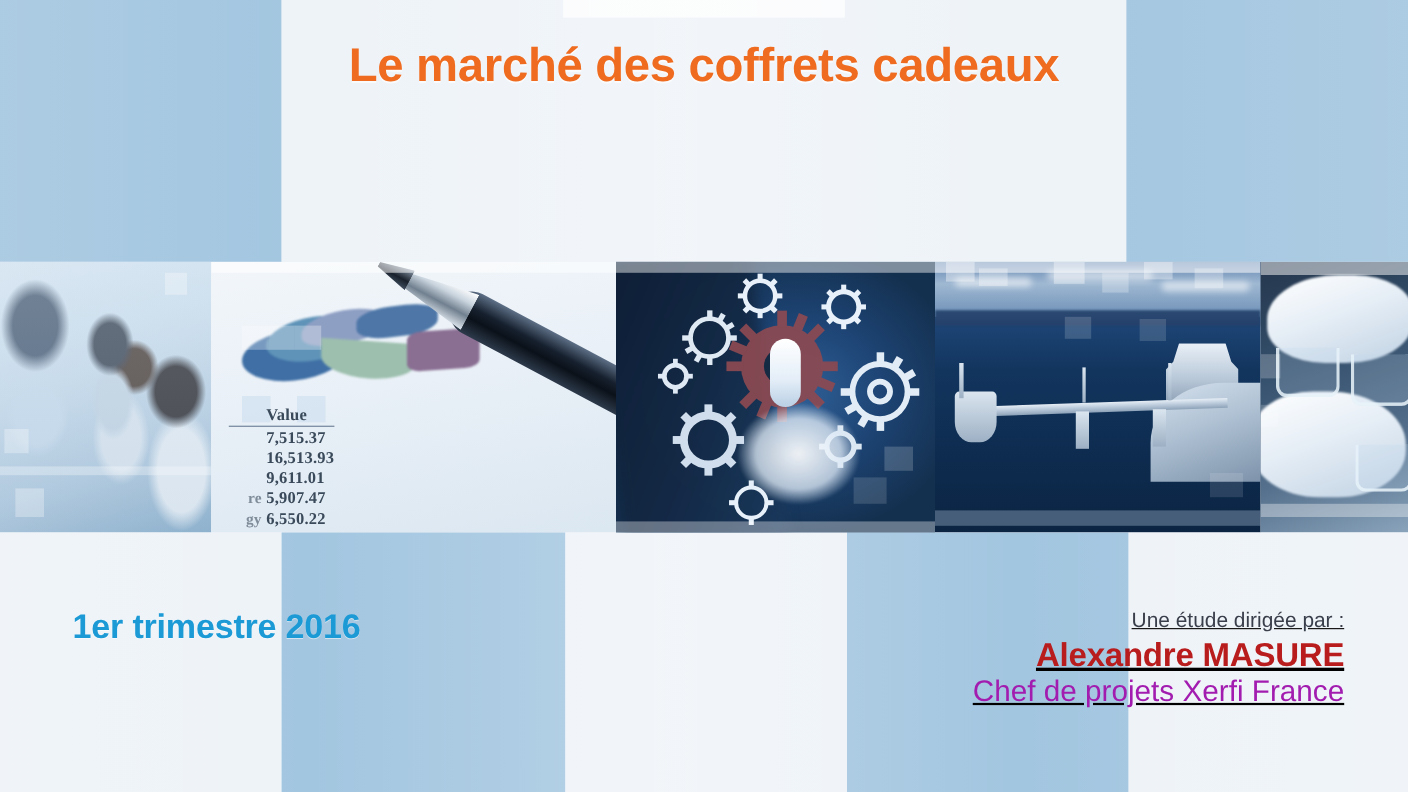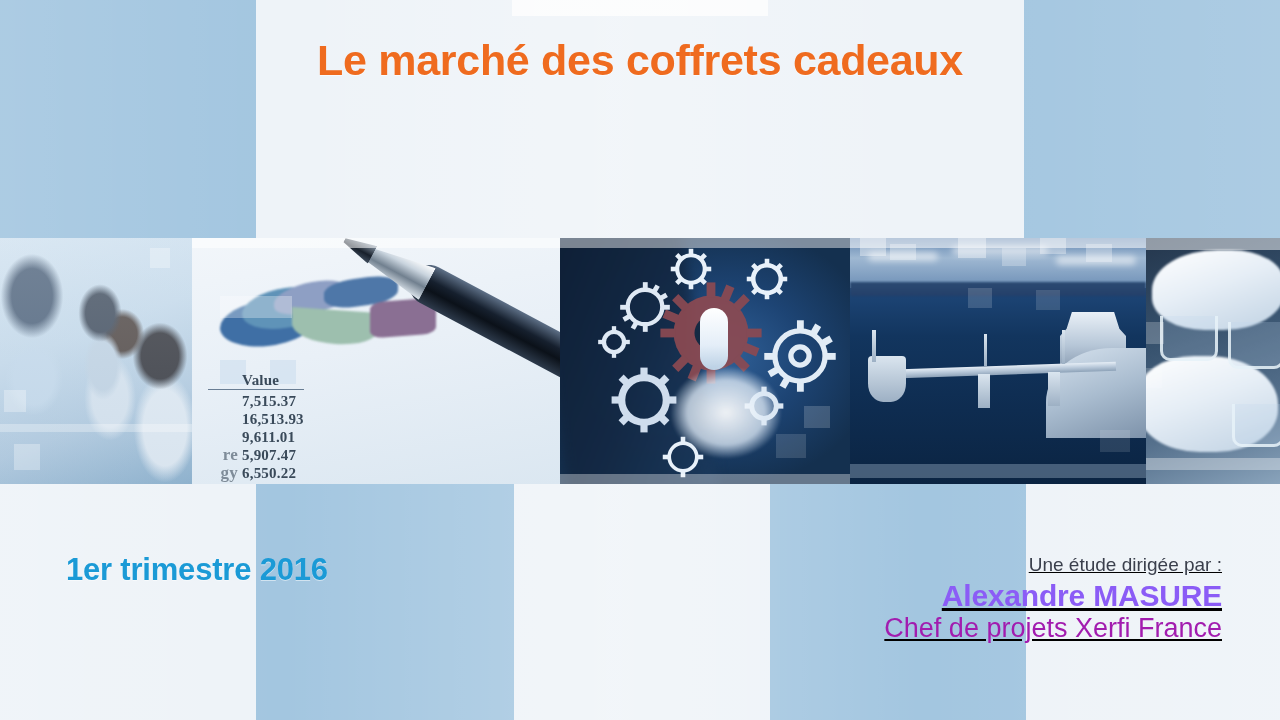--- a/index.html
+++ b/index.html
@@ -122,21 +122,21 @@
     filter: blur(0.35px);
   }
   .report-rows .hdr { font-size: 15px; }
   .report-rows .rowline {
     white-space: nowrap;
   }
   .report-rows .lbl {
     display: inline-block;
     width: 30px;
     color: #7f8c99;
-    font-size: 17px;
+    font-size: 14px;
     text-align: right;
     margin-right: 4px;
   }
   .rule-line {
     position: absolute;
     left: 0; right: 0;
     height: 1px;
     background: #49607a;
     opacity: .8;
   }
@@ -290,21 +290,21 @@
     text-decoration: underline;
   }
   .credits .line1 {
     font-size: 19px;
     color: #3a3f4c;
     line-height: 26px;
   }
   .credits .line2 {
     font-size: 30px;
     font-weight: bold;
-    color: #8b5cf6;
+    color: #b91c1c;
     line-height: 36px;
     letter-spacing: -0.2px;
   }
   .credits .line3 {
     font-size: 27px;
     color: #a21caf;
     line-height: 28px;
   }
 </style>
 </head>

